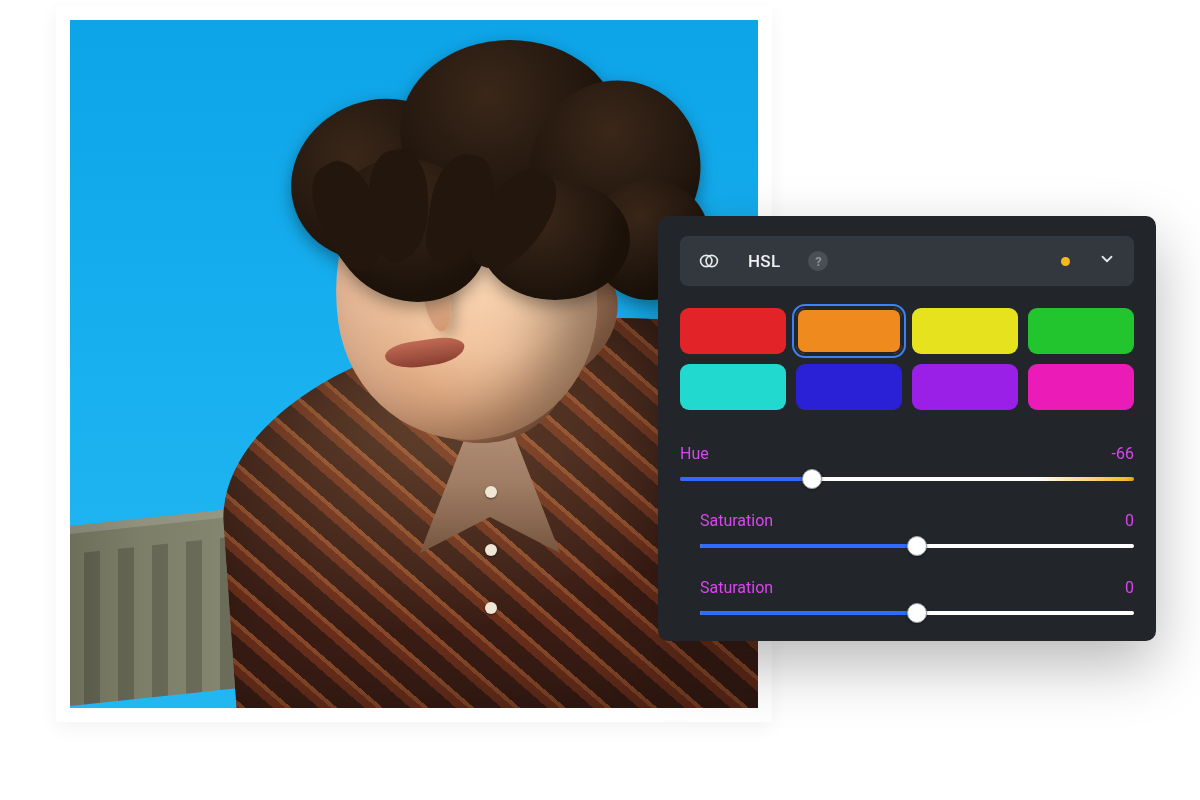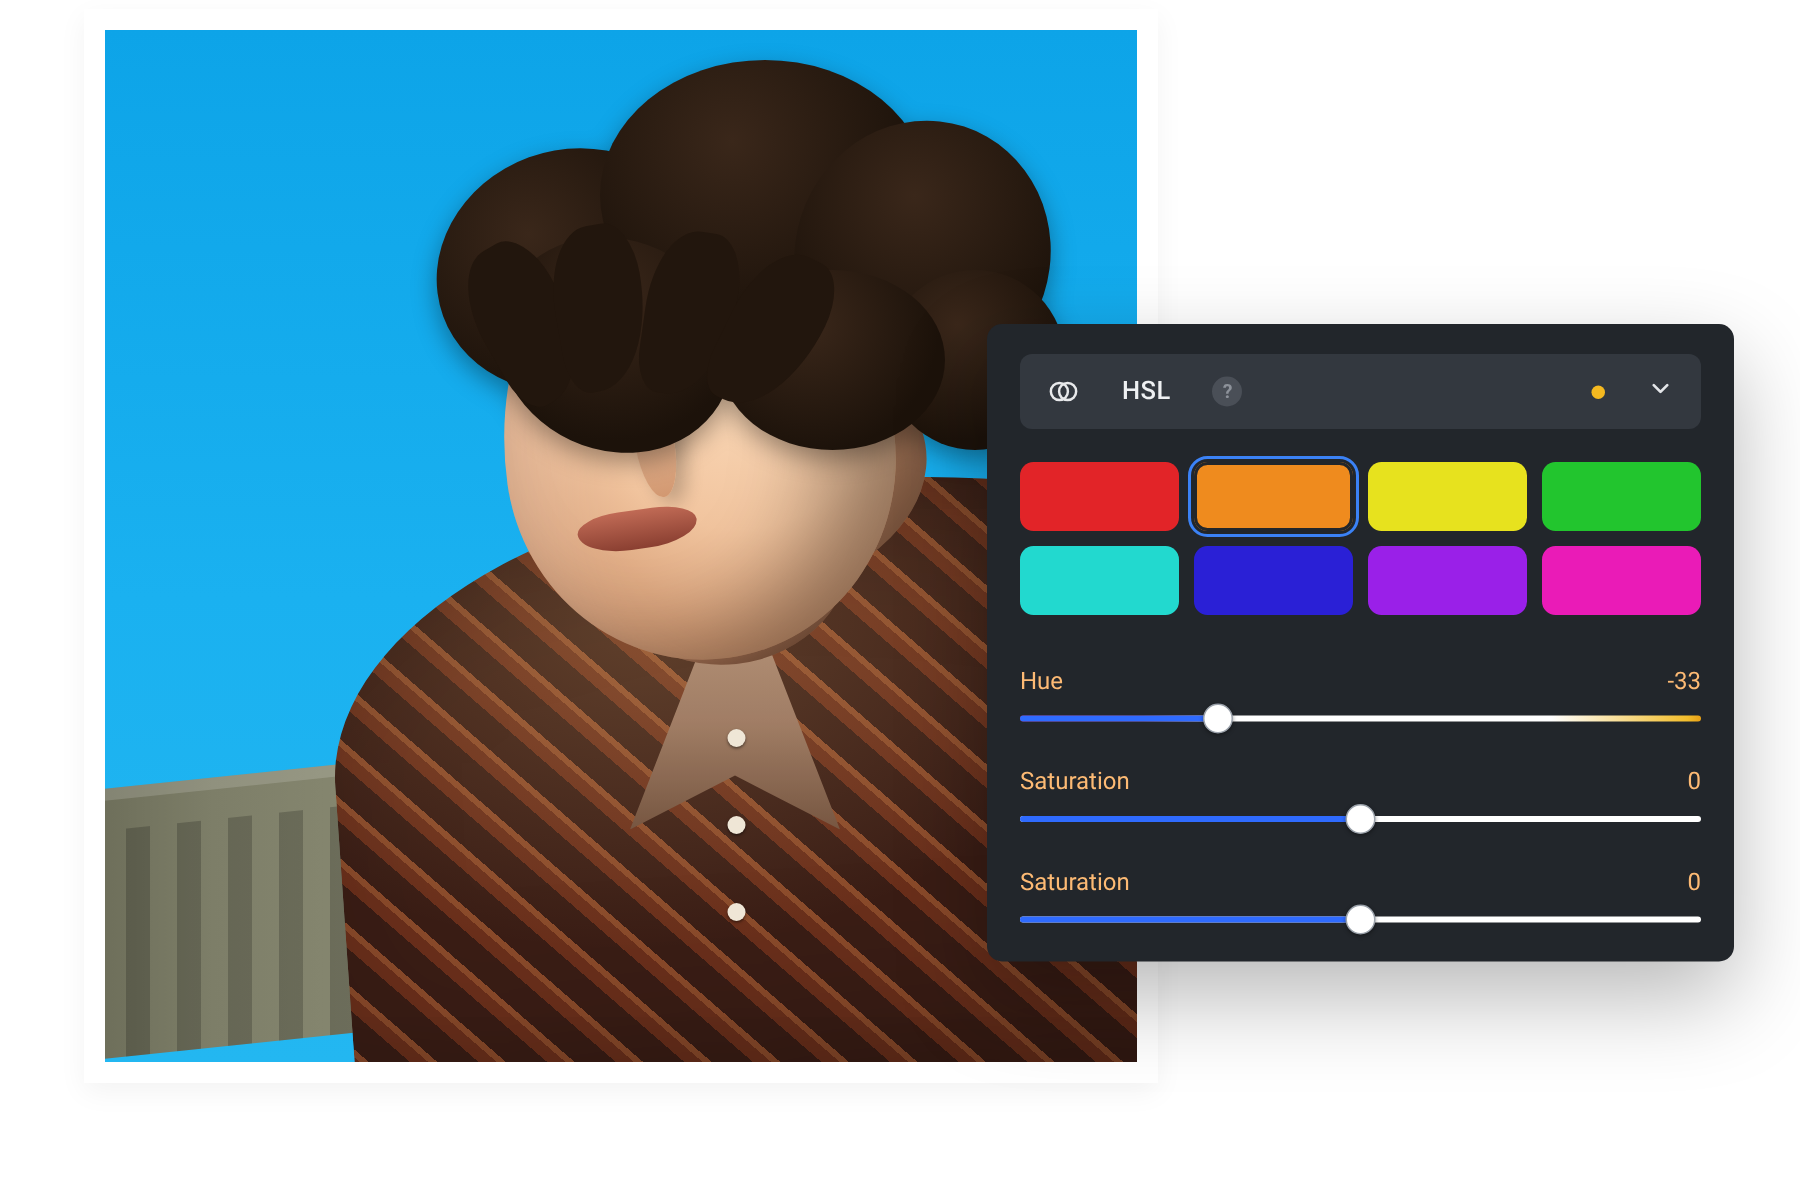--- a/index.html
+++ b/index.html
@@ -227,24 +227,24 @@
   .swatch{
     height:46px;border-radius:9px;cursor:pointer;
   }
   .swatch.selected{
     outline:2px solid #3b82f6;
     outline-offset:2px;
     box-shadow: inset 0 0 0 2px #22262b;
   }
 
   .slider-group{margin-top:34px;}
-  .slider-group + .slider-group{margin-top:30px;}
+  .slider-group + .slider-group{margin-top:30px;margin-left:20px;}
   .slider-row{
     display:flex;justify-content:space-between;align-items:baseline;
-    font-size:16px;color:#fdba74;margin-bottom:14px;
+    font-size:16px;color:#d946ef;margin-bottom:14px;
   }
   .slider-row .val{font-variant-numeric:tabular-nums;}
   .track{
     position:relative;height:4px;border-radius:3px;background:#ffffff;
   }
   .track.hue{
     background:linear-gradient(90deg,#c71f2d 0%,#b63a18 18%,#ffffff 30%,#ffffff 78%,#f2bd2c 98%,#e8a015 100%);
   }
   .track .fill{
     position:absolute;left:0;top:0;bottom:0;border-radius:3px;background:#2f6bff;
@@ -328,21 +328,21 @@
       <div class="swatch" style="background: rgb(34, 197, 46);"></div>
       <div class="swatch" style="background: rgb(34, 217, 207);"></div>
       <div class="swatch" style="background: rgb(42, 32, 214);"></div>
       <div class="swatch" style="background: rgb(154, 32, 232);"></div>
       <div class="swatch" style="background: rgb(234, 27, 183);"></div>
     </div>
 
   <div class="slider-group">
     <div class="slider-row">
       <span>Hue</span>
-      <span class="val">-33</span>
+      <span class="val">-66</span>
     </div>
     <div class="track hue">
       <div class="fill" style="width:29%"></div>
       <div class="thumb" style="left:29%"></div>
     </div>
   </div>
 
   <div class="slider-group">
     <div class="slider-row">
       <span>Saturation</span>

